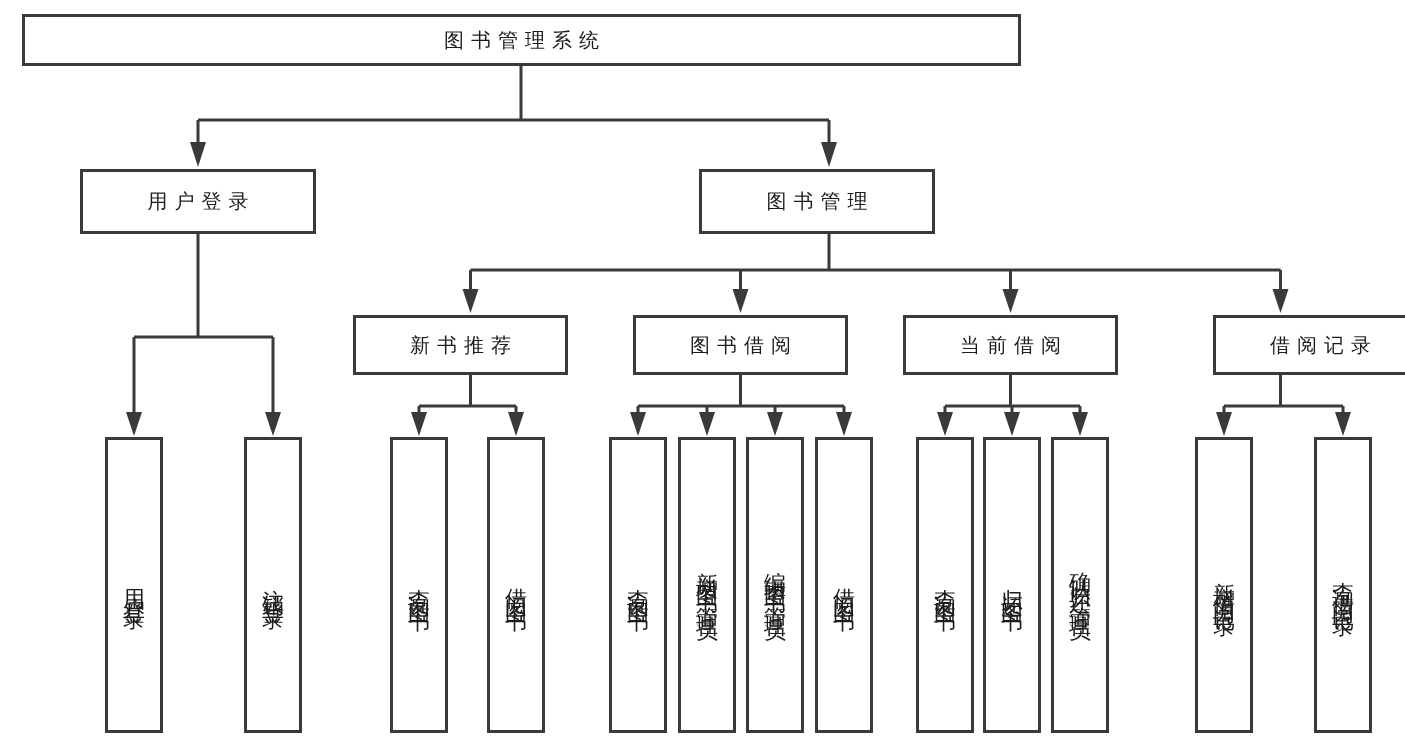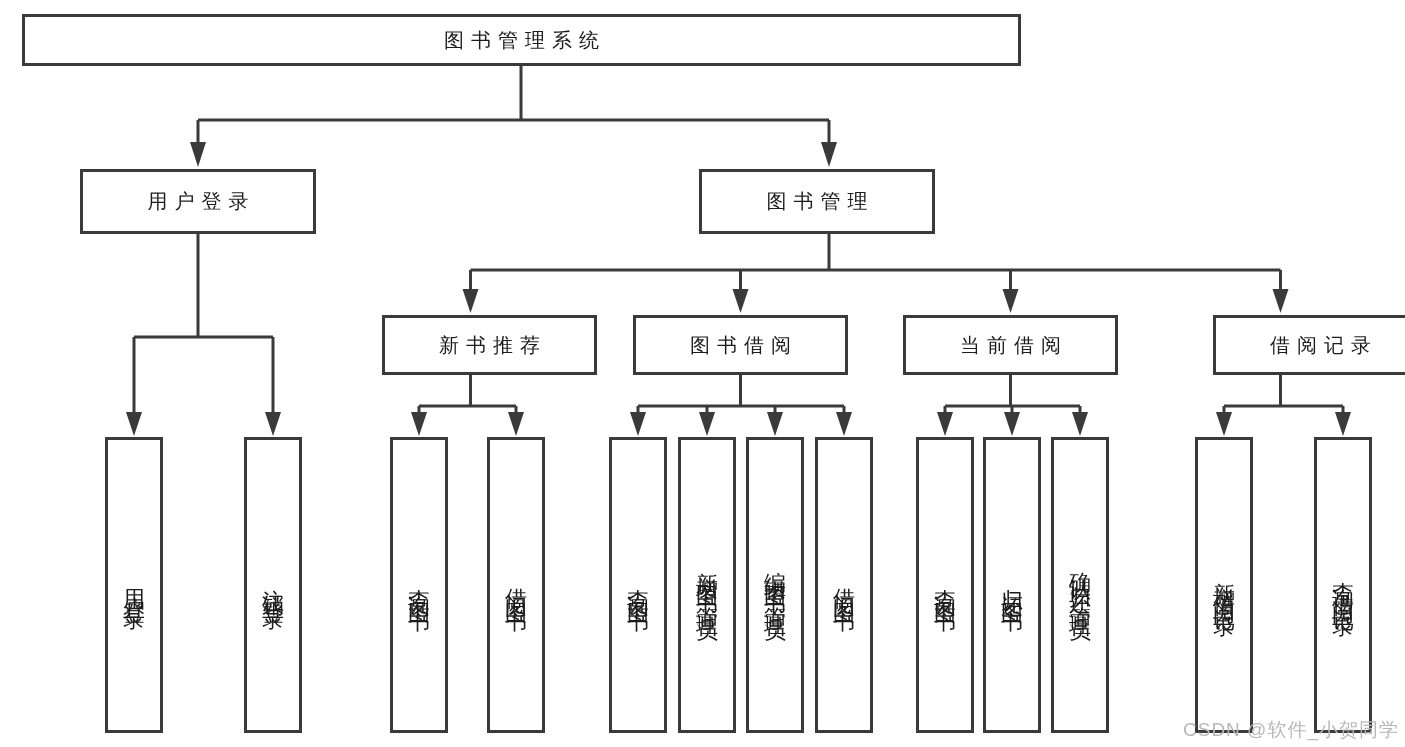--- a/index.html
+++ b/index.html
@@ -78,21 +78,21 @@
     <path class="stroke" d="M1280.5 375 V406 M1224 406 H1343 M1224 406 V413 M1343 406 V413"></path>
     <polygon class="arrow" points="1216,412 1232,412 1224,436"></polygon>
     <polygon class="arrow" points="1335,412 1351,412 1343,436"></polygon>
   </svg>
 
   <div class="box root">图书管理系统</div>
 
   <div class="box lvl2" style="left:80px;">用户登录</div>
   <div class="box lvl2" style="left:699px;">图书管理</div>
 
-  <div class="box lvl3" style="left:382px;font-family:Liberation Mono, monospace;">新书推荐</div>
+  <div class="box lvl3" style="left:353px;font-family:Liberation Mono, monospace;">新书推荐</div>
   <div class="box lvl3" style="left:903px;">当前借阅</div>
   <div class="box lvl3" style="left:633px;">图书借阅</div>
   <div class="box lvl3" style="left:1173px;margin-left:40px;">借阅记录</div>
 
   <div class="box leaf" style="left:105px;">用户登录</div>
   <div class="box leaf" style="left:244px;">注销登录</div>
 
   <div class="box leaf" style="left:390px;">查询图书</div>
   <div class="box leaf" style="left:487px;">借阅图书</div>
 
@@ -101,14 +101,13 @@
   <div class="box leaf" style="left:746px;">编辑图书（管理员）</div>
   <div class="box leaf" style="left:815px;">借阅图书</div>
 
   <div class="box leaf" style="left:916px;">查询图书</div>
   <div class="box leaf" style="left:983px;">归还图书</div>
   <div class="box leaf" style="left:1051px;">确认归还（管理员）</div>
 
   <div class="box leaf" style="left:1195px;">新增借阅记录</div>
   <div class="box leaf" style="left:1314px;">查询借阅记录</div>
 
-  <div id="watermark">CSDN @软件_小贺同学</div>
 </div>
 
 </body></html>

